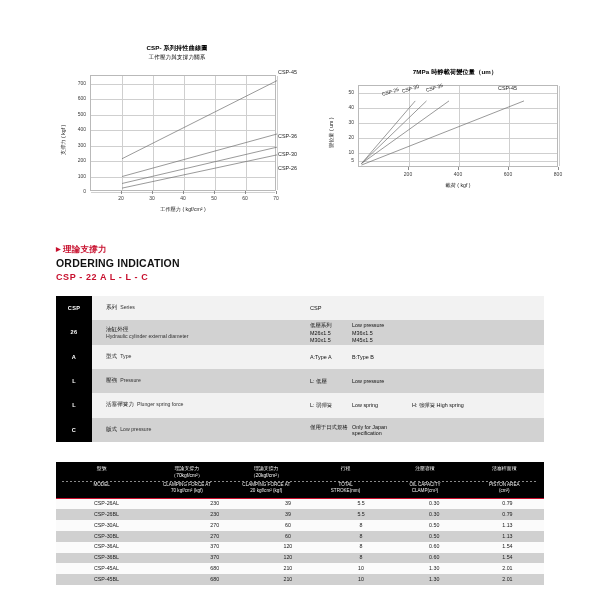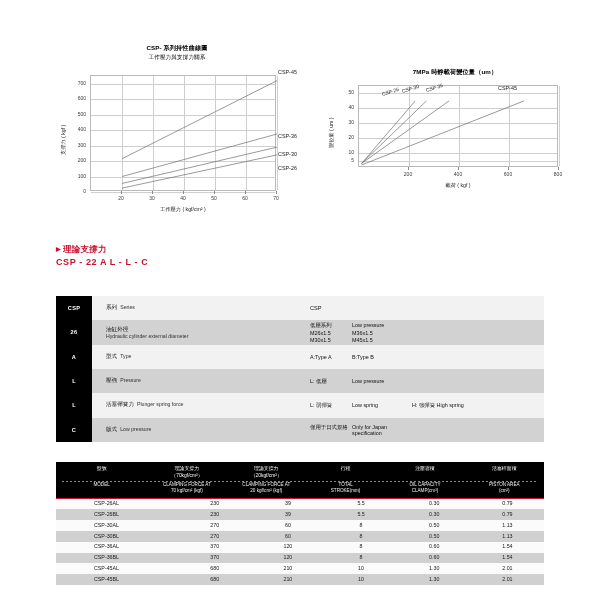--- a/index.html
+++ b/index.html
@@ -267,20 +267,21 @@
           <div class="axis-title-x" style="left: 28px; width: 200px; top: 105px;">載荷 ( kgf )</div>
         </div>
     </div>
 
   </div>
 
   <div class="ordering-head">
     <div class="oh-cn">
       <span class="tri">▶</span><span>理論支撐力</span>
     </div>
+    <div class="oh-en">ORDERING INDICATION</div>
     <div class="oh-code">CSP - 22 A L - L - C</div>
   </div>
 
   <div class="order-table" id="order-table">
       <div class="order-row odd">
         <div class="order-badge">CSP</div>
         <div class="order-desc">
           <div class="d-oneline"><span>系列</span><span class="en">Series</span></div>
         </div>
         <div class="order-val">

